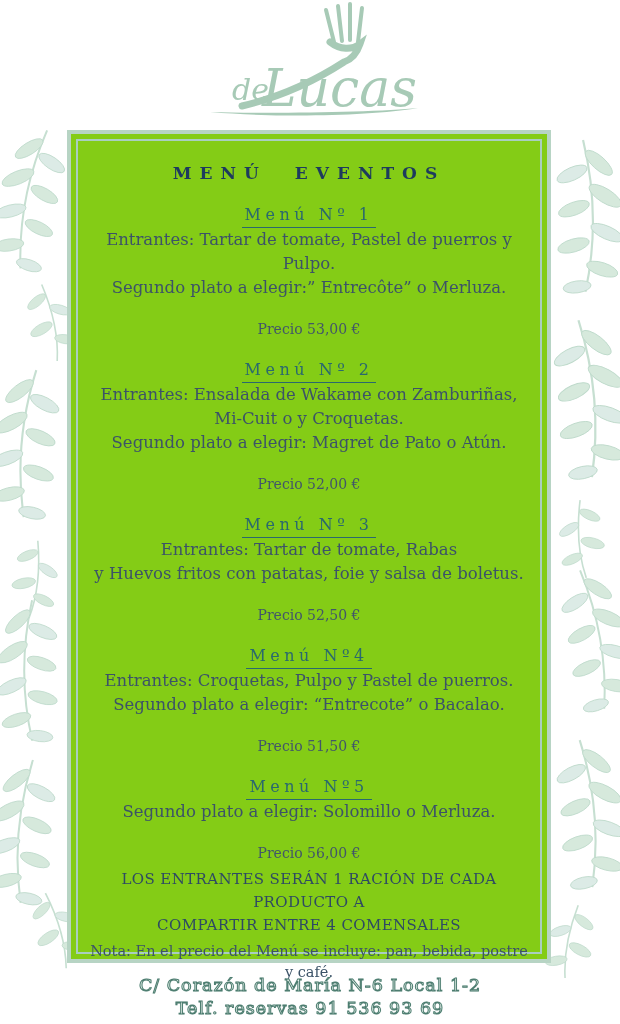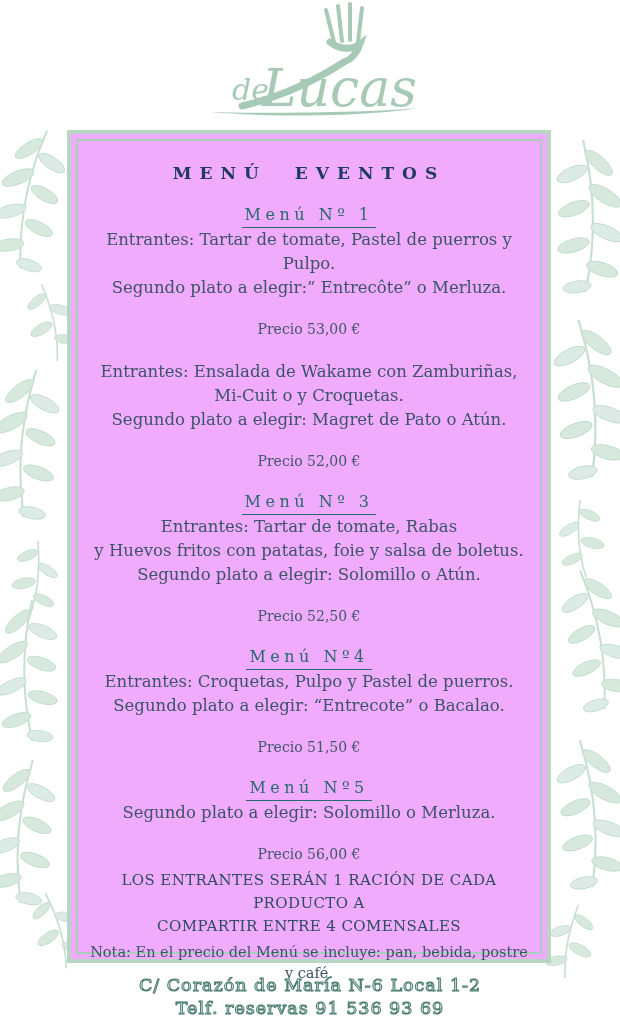--- a/index.html
+++ b/index.html
@@ -14,21 +14,21 @@
   .decor{position:absolute;top:118px;width:92px;height:860px;z-index:1;pointer-events:none;}
   .decor-left{left:-8px;}
   .decor-right{right:-8px;transform:scaleX(-1);}
   
   .logo{position:absolute;top:0;left:50%;transform:translateX(-50%);
         width:270px;height:120px;z-index:3;text-align:center;}
   .logo svg{display:block;margin:0 auto;}
   
   .card{
     position:absolute;left:67px;top:130px;width:484px;height:833px;
-    box-sizing:border-box;background:#f0abfc;
+    box-sizing:border-box;background:#84cc16;
     border:4px solid #b7d4c4;padding:5px;z-index:2;
   }
   .card-inner{
     box-sizing:border-box;width:100%;height:100%;
     border:2px solid #a9cec0;
     padding:12px 6px 0;text-align:center;
   }
   .title{
     margin:10px 0 0;color:#1d3b5e;
     font-size:17px;font-weight:bold;
@@ -123,31 +123,31 @@
     <h1 class="title">MENÚ EVENTOS</h1>
 
     <section class="menu-section">
       <h2 class="menu-heading">Menú Nº 1</h2>
       <div class="menu-line">Entrantes: Tartar de tomate, Pastel de puerros y Pulpo.</div>
       <div class="menu-line">Segundo plato a elegir:” Entrecôte” o Merluza.</div>
       <div class="menu-price">Precio 53,00 €</div>
     </section>
 
     <section class="menu-section">
+      <h2 class="menu-heading">Menú Nº 2</h2>
       <div class="menu-line">Entrantes: Ensalada de Wakame con Zamburiñas,</div>
       <div class="menu-line">Mi-Cuit o y Croquetas.</div>
       <div class="menu-line">Segundo plato a elegir: Magret de Pato o Atún.</div>
       <div class="menu-price">Precio 52,00 €</div>
     </section>
 
     <section class="menu-section">
       <h2 class="menu-heading">Menú Nº 3</h2>
       <div class="menu-line">Entrantes: Tartar de tomate, Rabas</div>
       <div class="menu-line">y Huevos fritos con patatas, foie y salsa de boletus.</div>
-      <div class="menu-line">Segundo plato a elegir: Solomillo o Atún.</div>
       <div class="menu-price">Precio 52,50 €</div>
     </section>
 
     <section class="menu-section">
       <h2 class="menu-heading">Menú Nº4</h2>
       <div class="menu-line">Entrantes: Croquetas, Pulpo y Pastel de puerros.</div>
       <div class="menu-line">Segundo plato a elegir: “Entrecote” o Bacalao.</div>
       <div class="menu-price">Precio 51,50 €</div>
     </section>
 

